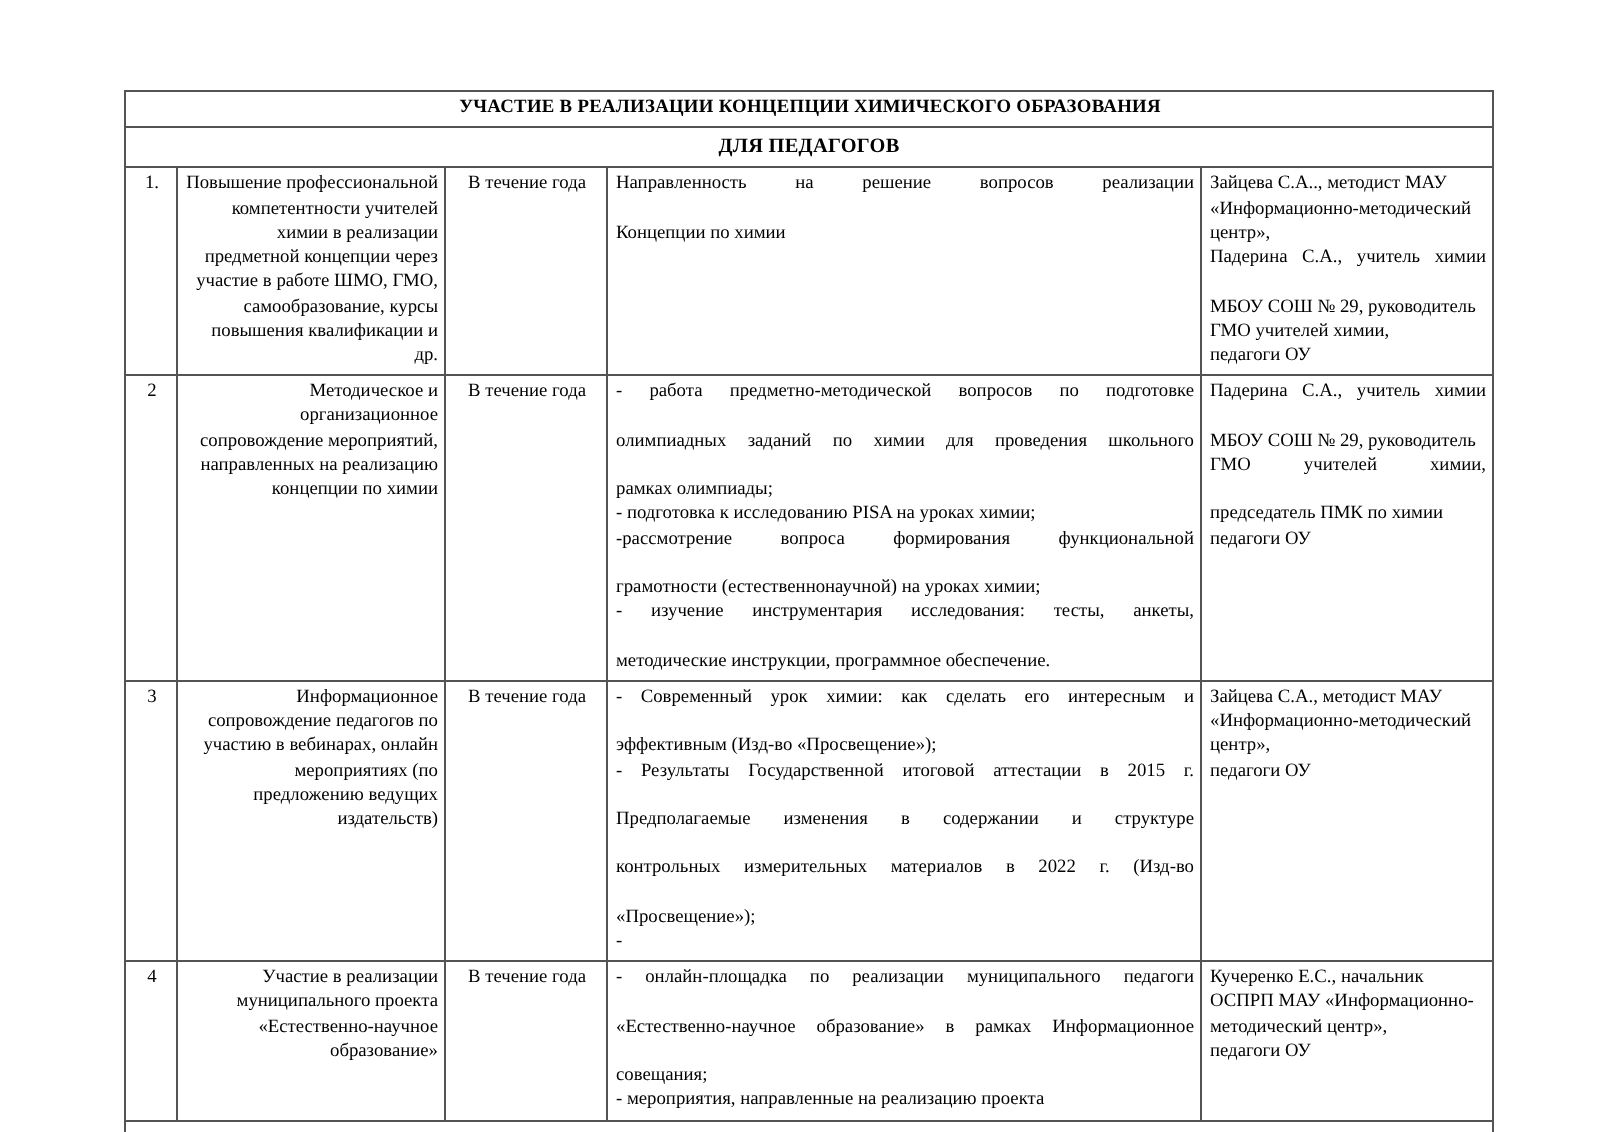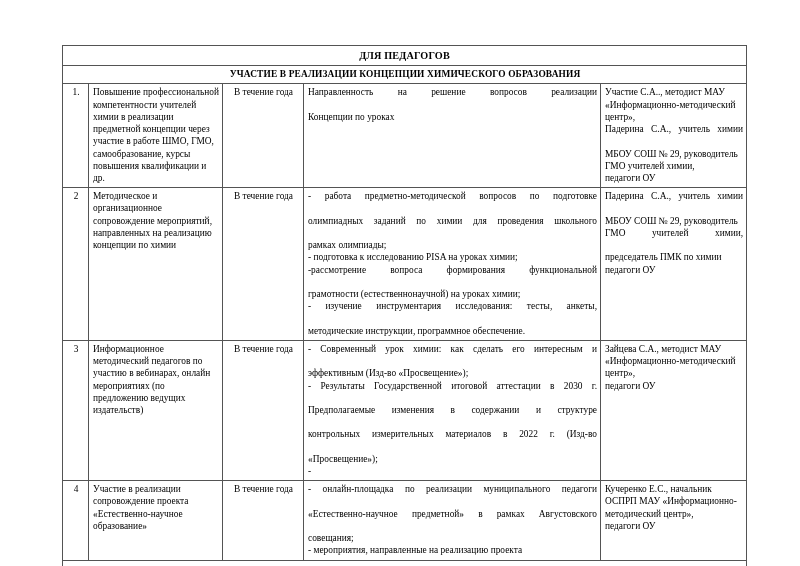--- a/index.html
+++ b/index.html
@@ -70,21 +70,21 @@
   td.content {
     text-align: justify;
     text-justify: inter-word;
     hyphens: none;
     margin-top: 46px;
   }
   td.resp {
     text-align: justify;
     text-justify: inter-word;
   }
-  td.activity { text-align: left; margin-top: 40px; }
+  td.activity { text-align: right; margin-top: 40px; }
   .ln { display: block; }
   .ln.just {
     text-align: justify;
     text-justify: inter-word;
   }
   
   .ln.just::after {
     content: "";
     display: inline-block;
     width: 100%;
@@ -97,36 +97,36 @@
   <table class="doc-table">
     <colgroup>
       <col class="c-num">
       <col class="c-act">
       <col class="c-term">
       <col class="c-cont">
       <col class="c-resp">
     </colgroup>
     <tbody>
       <tr>
+        <td class="banner" colspan="5">УЧАСТИЕ В РЕАЛИЗАЦИИ КОНЦЕПЦИИ ХИМИЧЕСКОГО ОБРАЗОВАНИЯ</td>
+      </tr>
+      <tr>
         <td class="banner sub" colspan="5">ДЛЯ ПЕДАГОГОВ</td>
-      </tr>
-      <tr>
-        <td class="banner" colspan="5">УЧАСТИЕ В РЕАЛИЗАЦИИ КОНЦЕПЦИИ ХИМИЧЕСКОГО ОБРАЗОВАНИЯ</td>
       </tr>
 
       <tr>
         <td class="num">1.</td>
         <td class="activity">Повышение профессиональной компетентности учителей химии в реализации предметной концепции через участие в работе ШМО, ГМО, самообразование, курсы повышения квалификации и др.</td>
         <td class="term">В течение года</td>
         <td class="content">
           <span class="ln just">Направленность на решение вопросов реализации</span>
-          <span class="ln">Концепции по уроках</span>
-        </td>
-        <td class="resp">
-          <span class="ln">Участие С.А.., методист МАУ</span>
+          <span class="ln">Концепции по химии</span>
+        </td>
+        <td class="resp">
+          <span class="ln">Зайцева С.А.., методист МАУ</span>
           <span class="ln">«Информационно-методический</span>
           <span class="ln">центр»,</span>
           <span class="ln just">Падерина С.А., учитель химии</span>
           <span class="ln">МБОУ СОШ № 29, руководитель</span>
           <span class="ln">ГМО учителей химии,</span>
           <span class="ln">педагоги ОУ</span>
         </td>
       </tr>
 
       <tr>
@@ -147,46 +147,46 @@
           <span class="ln just">Падерина С.А., учитель химии</span>
           <span class="ln">МБОУ СОШ № 29, руководитель</span>
           <span class="ln just">ГМО учителей химии,</span>
           <span class="ln">председатель ПМК по химии</span>
           <span class="ln">педагоги ОУ</span>
         </td>
       </tr>
 
       <tr>
         <td class="num">3</td>
-        <td class="activity">Информационное методический педагогов по участию в вебинарах, онлайн мероприятиях (по предложению ведущих издательств)</td>
+        <td class="activity">Информационное сопровождение педагогов по участию в вебинарах, онлайн мероприятиях (по предложению ведущих издательств)</td>
         <td class="term">В течение года</td>
         <td class="content">
           <span class="ln just">- Современный урок химии: как сделать его интересным и</span>
           <span class="ln">эффективным (Изд-во «Просвещение»);</span>
-          <span class="ln just">- Результаты Государственной итоговой аттестации в 2030 г.</span>
+          <span class="ln just">- Результаты Государственной итоговой аттестации в 2015 г.</span>
           <span class="ln just">Предполагаемые изменения в содержании и структуре</span>
           <span class="ln just">контрольных измерительных материалов в 2022 г. (Изд-во</span>
           <span class="ln">«Просвещение»);</span>
           <span class="ln">-</span>
         </td>
         <td class="resp">
           <span class="ln">Зайцева С.А., методист МАУ</span>
           <span class="ln">«Информационно-методический</span>
           <span class="ln">центр»,</span>
           <span class="ln">педагоги ОУ</span>
         </td>
       </tr>
 
       <tr>
         <td class="num">4</td>
-        <td class="activity">Участие в реализации сопровождение проекта «Естественно-научное образование»</td>
+        <td class="activity">Участие в реализации муниципального проекта «Естественно-научное образование»</td>
         <td class="term">В течение года</td>
         <td class="content">
           <span class="ln just">- онлайн-площадка по реализации муниципального педагоги</span>
-          <span class="ln just">«Естественно-научное предметной» в рамках Августовского</span>
+          <span class="ln just">«Естественно-научное образование» в рамках Информационное</span>
           <span class="ln">совещания;</span>
           <span class="ln">- мероприятия, направленные на реализацию проекта</span>
         </td>
         <td class="resp">
           <span class="ln">Кучеренко Е.С., начальник</span>
           <span class="ln">ОСПРП МАУ «Информационно-</span>
           <span class="ln">методический центр»,</span>
           <span class="ln">педагоги ОУ</span>
         </td>
       </tr>

